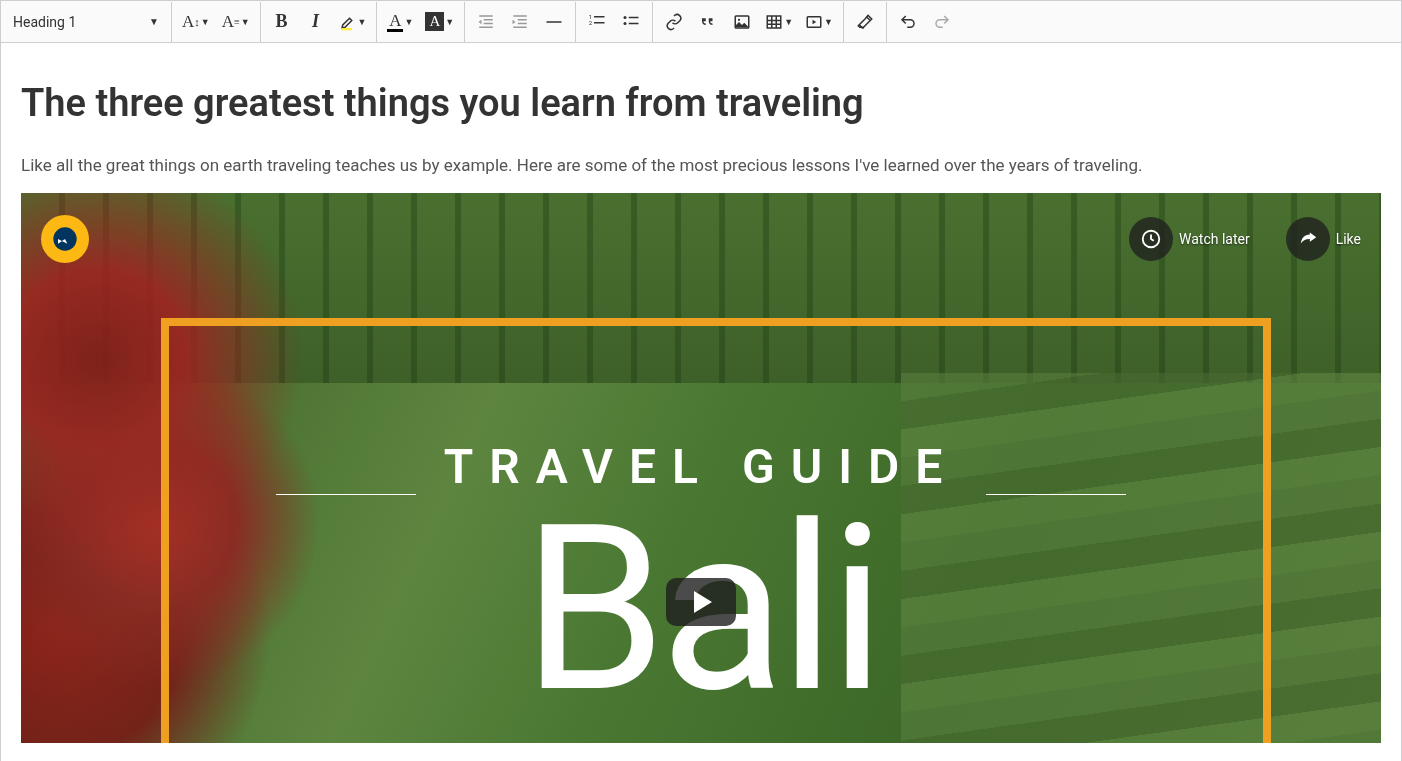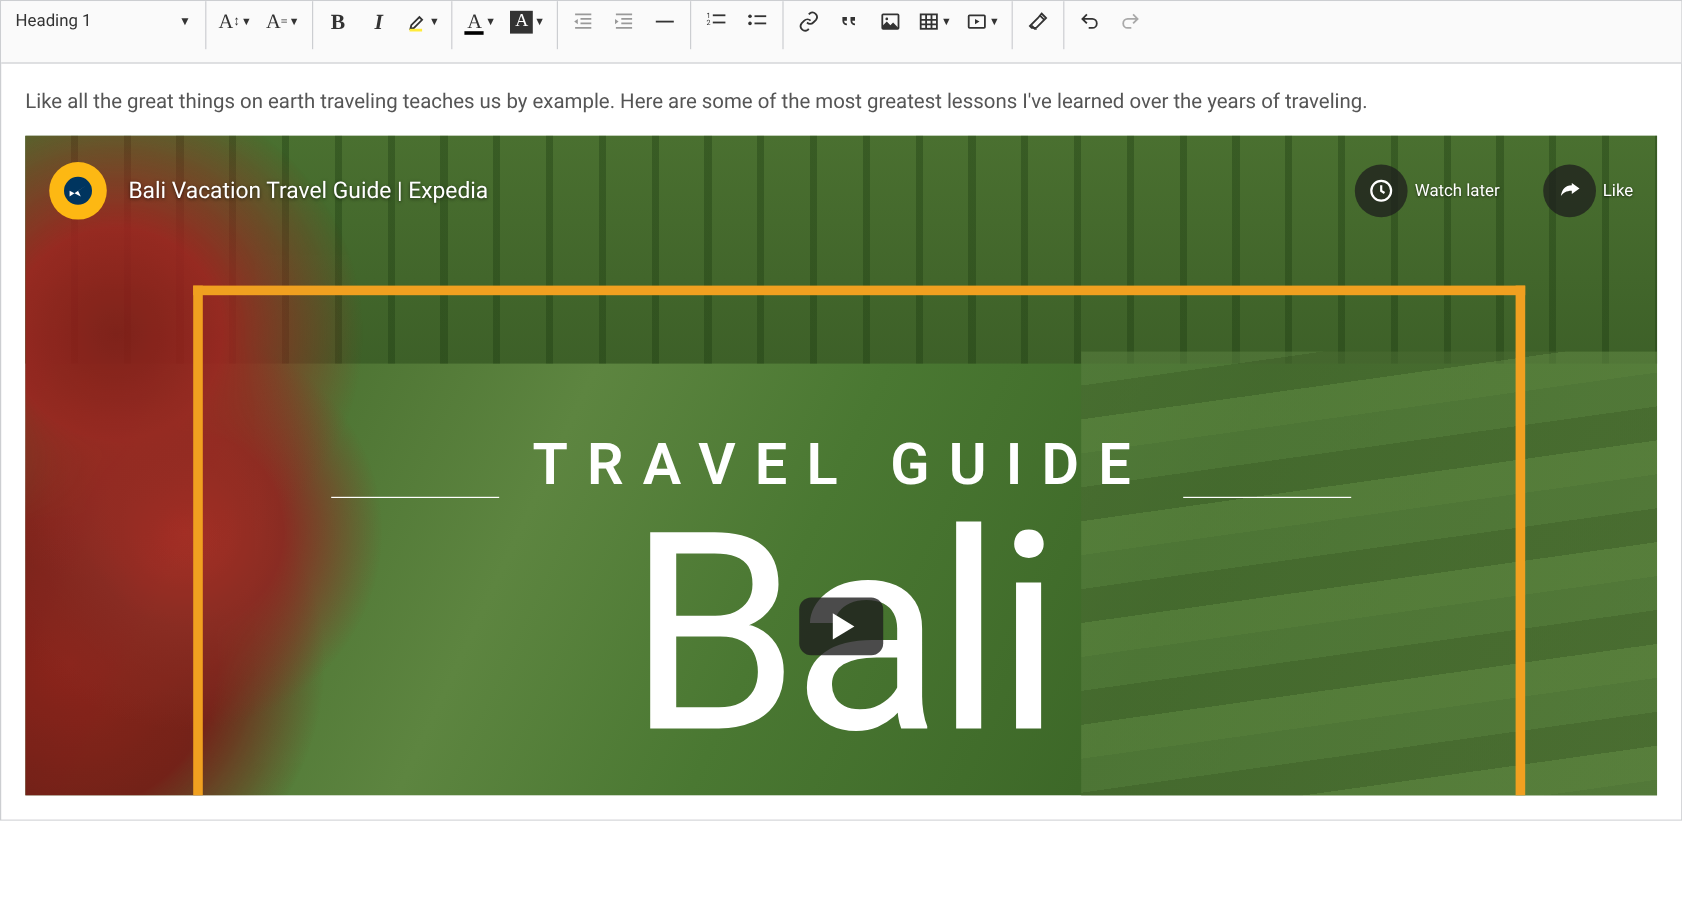--- a/index.html
+++ b/index.html
@@ -1,18 +1,18 @@
 <!DOCTYPE html>
 <html><head>
 <meta charset="utf-8">
 <style>
 *{margin:0;padding:0;box-sizing:border-box}
 body{font-family:-apple-system,BlinkMacSystemFont,"Segoe UI",Roboto,sans-serif;background:#fff;width:1402px}
 .editor{border:1px solid #ccced1}
-.toolbar{display:flex;border-bottom:1px solid #ccced1;background:#fafafa;height:52px;padding:0 4px}
+.toolbar{display:flex;align-items:center;border-bottom:1px solid #ccced1;background:#fafafa;height:42px;padding:0 4px}
 .sep{width:1px;height:40px;background:#ccced1;margin:0 4px}
 .btn{display:inline-flex;align-items:center;justify-content:center;height:34px;min-width:34px;padding:0 6px;cursor:pointer;color:#333;border-radius:2px}
 .heading-select{display:flex;align-items:center;height:34px;padding:0 8px;min-width:162px;cursor:pointer;font-size:14px;color:#333;justify-content:space-between}
 .chev{font-size:10px;color:#333;margin-left:4px}
 .ico{display:inline-flex;align-items:center;justify-content:center}
 .bold{font-weight:700;font-size:18px;font-family:Georgia,serif}
 .italic{font-style:italic;font-size:18px;font-family:Georgia,serif;font-weight:700}
 .content{padding:20px}
 .content h1{font-size:38px;font-weight:600;color:#333;margin:18px 0 28px}
 .content p{font-size:17px;color:#555;line-height:1.5;margin-bottom:14px}
@@ -210,39 +210,39 @@
     <div class="btn" style="opacity:.4">
       <span class="ico">
         <svg width="18" height="18" viewBox="0 0 24 24" fill="none" stroke="#333" stroke-width="2">
             <path d="M15 14l5-5-5-5M20 9H9a5 5 0 00-5 5v0a5 5 0 005 5h4"></path>
           </svg>
       </span>
     </div>
   </div>
 
   <div class="content">
-    <p>Like all the great things on earth traveling teaches us by example. Here are some of the most greatest lessons I've learned over the years of traveling.</p>
+    <h1>The three greatest things you learn from traveling</h1>
+    <p>Like all the great things on earth traveling teaches us by example. Here are some of the most precious lessons I've learned over the years of traveling.</p>
 
     <div class="video-embed">
       <div class="video-bg">
         <div class="palms"></div>
         <div class="terraces"></div>
         <div class="leaf"></div>
         <div class="frame"></div>
       </div>
 
       <div class="video-top">
         <div class="vt-left">
           <div class="channel-icon">
             <svg viewBox="0 0 24 24">
                 <circle cx="12" cy="12" r="10" fill="#00355f"></circle>
                 <path d="M6 16l12-8-6 4 2 4-8-4z" fill="#fff"></path>
               </svg>
           </div>
-          <div class="video-title">Bali Vacation Travel Guide | Expedia</div>
         </div>
         <div class="vt-right">
           <div class="vt-action">
             <div class="circ">
                 <svg width="22" height="22" viewBox="0 0 24 24" fill="none" stroke="#fff" stroke-width="2">
                   <circle cx="12" cy="12" r="9"></circle>
                   <path d="M12 7v5l3 2"></path>
                 </svg>
               </div>
             <span>Watch later</span>

